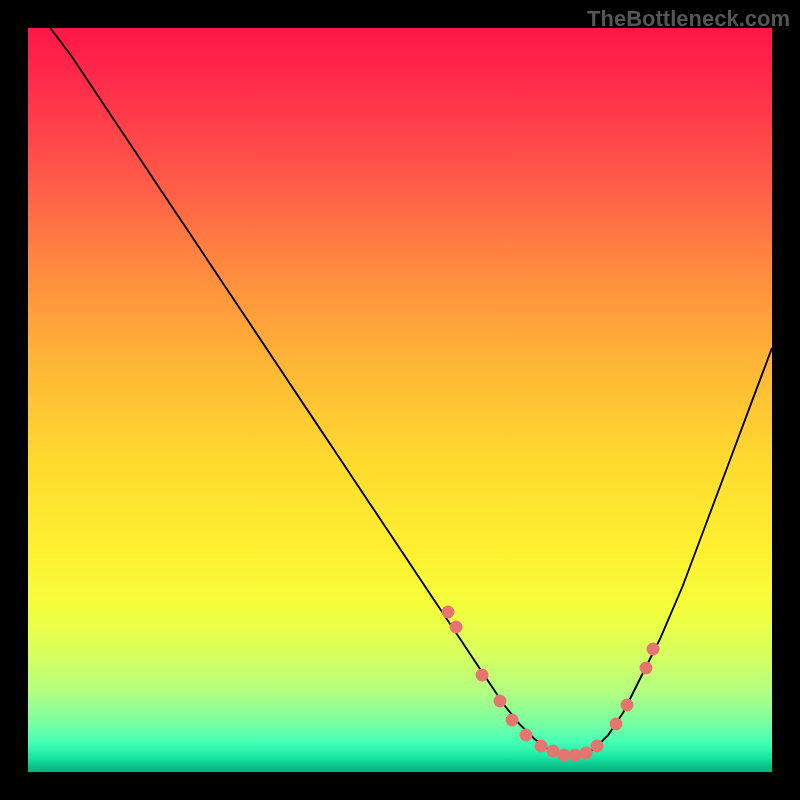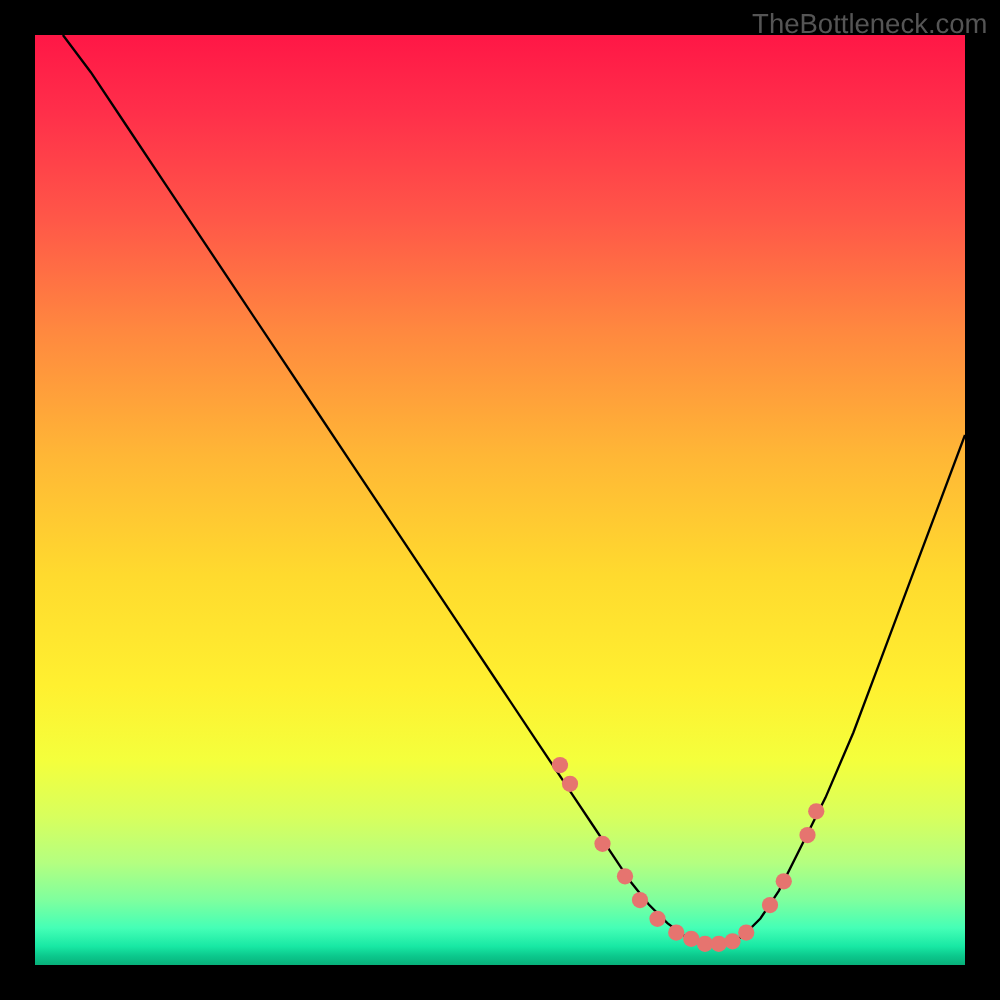--- a/index.html
+++ b/index.html
@@ -10,21 +10,21 @@
     position: relative;
     overflow: hidden;
     font-family: Arial, sans-serif;
   }
   .watermark {
     position: absolute;
     top: 6px;
     right: 10px;
     color: #555;
     font-size: 22px;
-    font-weight: 400;
+    font-weight: 700;
     z-index: 10;
   }
   .plot-area {
     position: absolute;
     left: 28px;
     top: 28px;
     width: 744px;
     height: 744px;
     overflow: hidden;
   }

